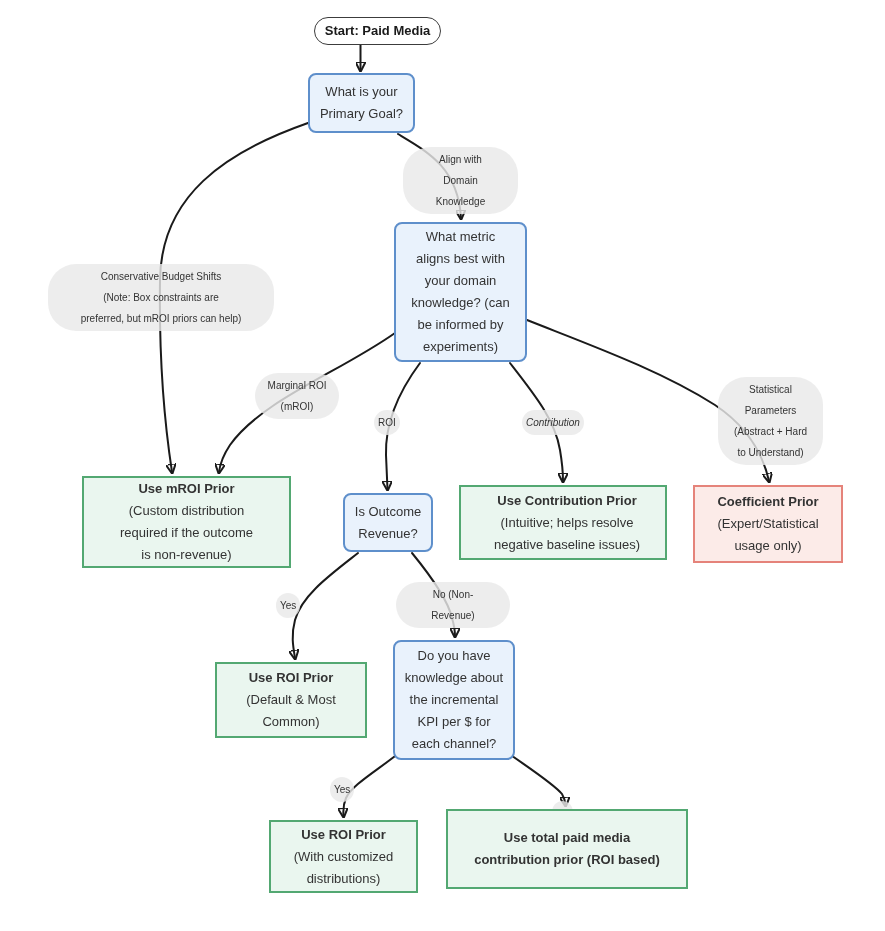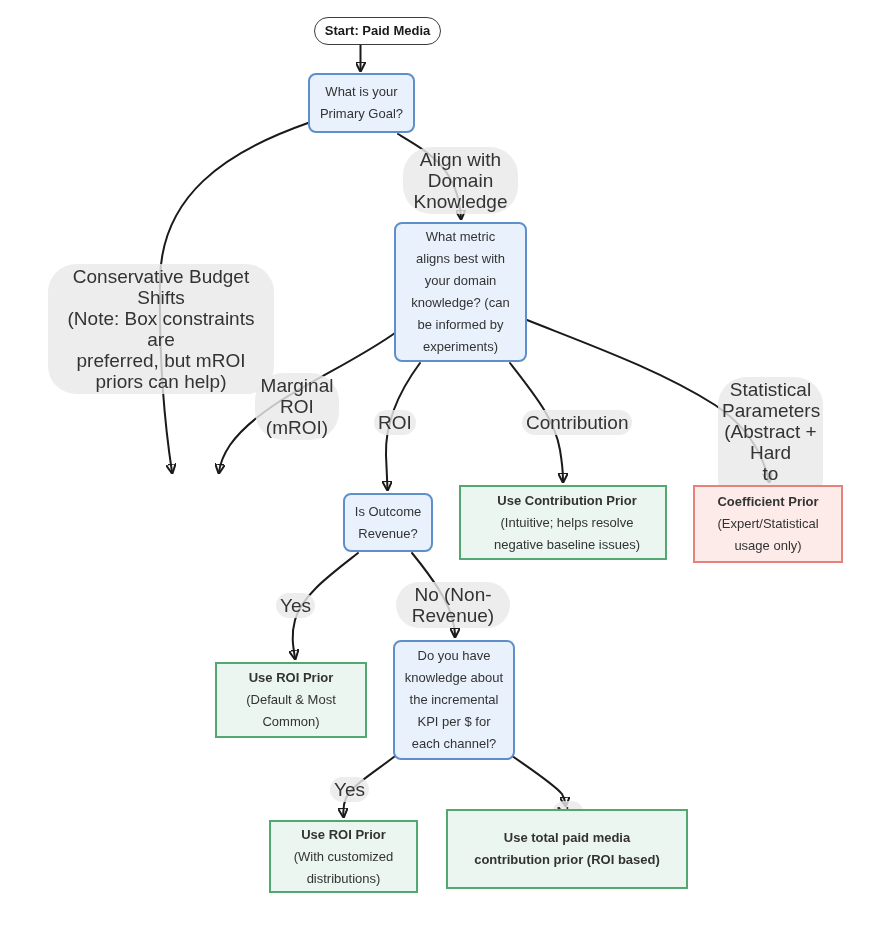--- a/index.html
+++ b/index.html
@@ -12,21 +12,21 @@
   .canvas{
     position:relative; width:885px; height:931px; background:#ffffff;
     font-family:"Liberation Sans","DejaVu Sans",sans-serif; color:var(--text);
     overflow:hidden;
   }
   svg.edges{position:absolute; left:0; top:0; z-index:0;}
   svg.edges path{stroke:var(--edge); stroke-width:2; fill:none; stroke-linecap:round;}
 
   .elabel{
     position:absolute; z-index:1; background:rgba(233,233,233,0.82);
-    font-size:19px; line-height:21px; text-align:center; color:var(--text);
+    font-size:10px; line-height:21px; text-align:center; color:var(--text);
     white-space:pre-line; padding:2px 4px; box-sizing:border-box;border-radius:28px;
   }
   .node{
     position:absolute; z-index:2; box-sizing:border-box;
     display:flex; flex-direction:column; align-items:center; justify-content:center;
     text-align:center; font-size:13px; line-height:22px; color:var(--text);
     white-space:pre-line;
   }
   .node .t{font-weight:bold; white-space:pre-line;}
   .node .s{white-space:pre-line;}
@@ -49,21 +49,21 @@
   #n-roidef  {left:215px; top:662px; width:152px; height:76px;}
   #n-kpi     {left:393px; top:640px; width:122px; height:120px;}
   #n-roicust {left:269px; top:820px; width:149px; height:73px;}
   #n-total   {left:446px; top:809px; width:242px; height:80px;}
 
   
   #l-align   {left:403px; top:147px; width:115px;}
   #l-cons    {left:48px;  top:264px; width:226px;}
   #l-marg    {left:255px; top:373px; width:84px;}
   #l-roi     {left:374px; top:410px;}
-  #l-contrib {left:522px; top:410px;}
+  #l-contrib {left:522px; top:410px;font-style:italic;}
   #l-stat    {left:718px; top:377px; width:105px;}
   #l-yes1    {left:276px; top:593px;}
   #l-no1     {left:396px; top:582px; width:114px;}
   #l-yes2    {left:330px; top:777px;}
   #l-no2     {left:552px; top:777px;margin-top:24px;}
 </style>
 </head>
 <body>
 
 <div class="canvas">
@@ -112,20 +112,26 @@
   <div class="node blue" id="n-goal">What is your
 Primary Goal?</div>
 
   <div class="node blue" id="n-metric">What metric
 aligns best with
 your domain
 knowledge? (can
 be informed by
 experiments)</div>
 
+  <div class="node green" id="n-mroi">
+    <div class="t">Use mROI Prior</div>
+    <div class="s">(Custom distribution
+required if the outcome
+is non-revenue)</div>
+  </div>
 
   <div class="node blue" id="n-outcome">Is Outcome
 Revenue?</div>
 
   <div class="node green" id="n-contrib">
     <div class="t">Use Contribution Prior</div>
     <div class="s">(Intuitive; helps resolve
 negative baseline issues)</div>
   </div>
 

